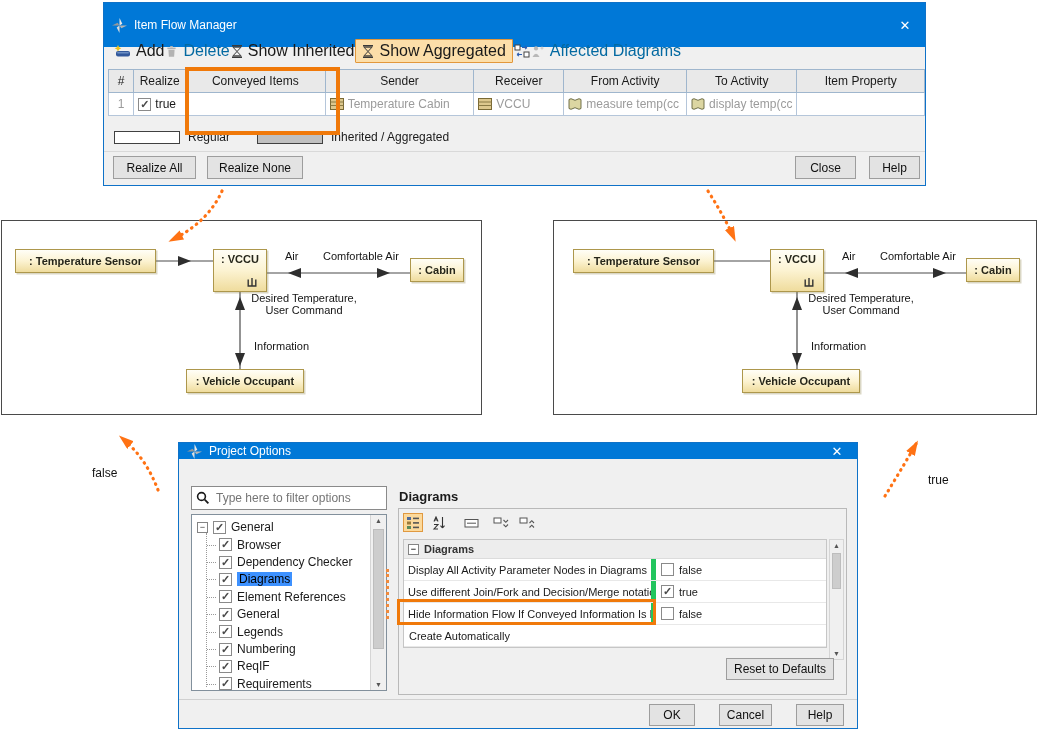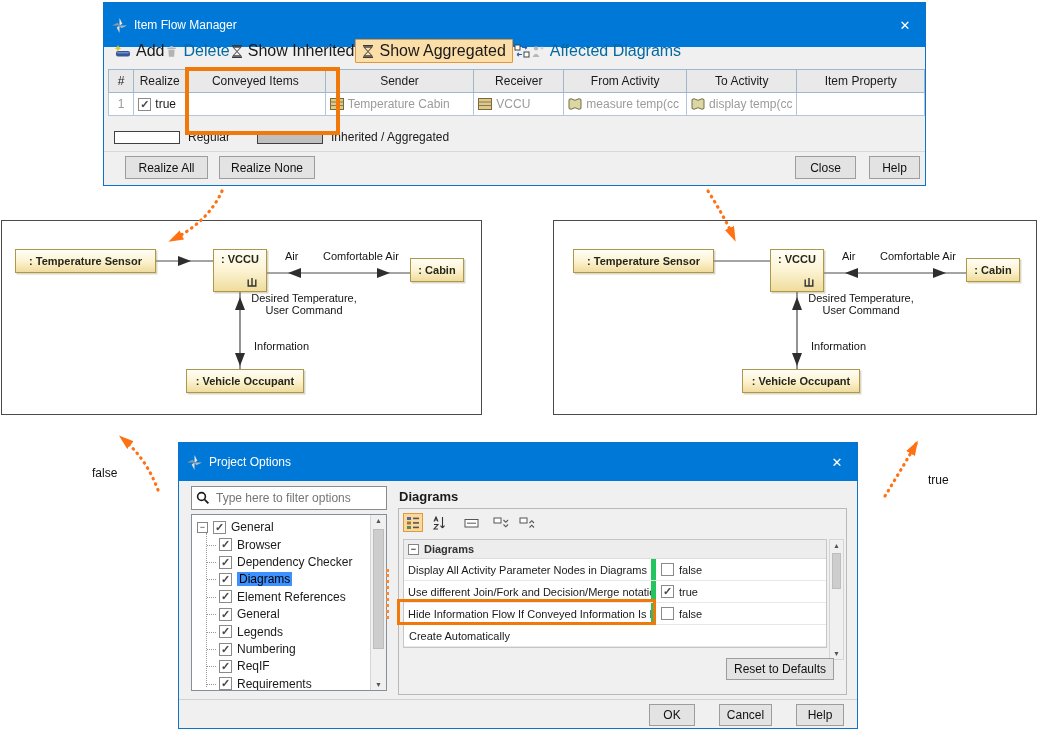--- a/index.html
+++ b/index.html
@@ -32,21 +32,21 @@
   table.ifm{position:absolute;left:4px;top:66px;border-collapse:collapse;background:#fff;
             font-size:12px;table-layout:fixed;}
   table.ifm th{background:#e9e9e9;border:1px solid #9fb6cd;font-weight:normal;height:22px;
                padding:0 2px;overflow:hidden;white-space:nowrap;}
   table.ifm td{border:1px solid #b5c6da;height:22px;padding:0 4px;overflow:hidden;white-space:nowrap;}
   .cellflex{display:flex;align-items:center;gap:4px;}
   .orange-box{position:absolute;border:4px solid #f0790a;pointer-events:none;z-index:5;}
   .legend{position:absolute;left:10px;top:127px;display:flex;align-items:center;gap:8px;font-size:12px;}
   .swatch{width:66px;height:13px;border:1px solid #404040;box-sizing:border-box;}
   .sep{position:absolute;left:0;right:0;border-top:1px solid #d9d9d9;}
-  .ifm-btns-left{position:absolute;left:21px;top:153px;display:flex;gap:11px;}
+  .ifm-btns-left{position:absolute;left:9px;top:153px;display:flex;gap:11px;}
   .ifm-btns-right{position:absolute;right:4px;top:153px;display:flex;gap:13px;margin-right:1px;}
   
   .dframe{position:absolute;background:#fff;border:1px solid #4a4a4a;box-sizing:border-box;}
   .blk{position:absolute;background:linear-gradient(180deg,#fffef7 0%,#fcf3d2 50%,#efdc9d 100%);
        border:1px solid #ad974c;box-shadow:1.5px 1.5px 0 rgba(150,140,90,.35);
        display:flex;align-items:center;justify-content:center;font-weight:bold;font-size:11px;
        color:#26261a;box-sizing:border-box;white-space:nowrap;}
   .flabel{position:absolute;font-size:11px;color:#141414;white-space:nowrap;}
   .dsvg{position:absolute;left:0;top:0;}
   .rake{position:absolute;right:8px;bottom:4px;}
@@ -351,21 +351,21 @@
   <svg class="oarrow" style="left:100px;top:424px;" width="72" height="72">
     <path d="M58,66 Q46,34 22,14" fill="none" stroke="#ff7214" stroke-width="3.2" stroke-dasharray="0.6 5.4" stroke-linecap="round" marker-end="url(#oarr)"></path>
   </svg>
   <svg class="oarrow" style="left:880px;top:424px;" width="62" height="78">
     <path d="M5,72 Q21,46 36,20" fill="none" stroke="#ff7214" stroke-width="3.2" stroke-dasharray="0.6 5.4" stroke-linecap="round" marker-end="url(#oarr)"></path>
   </svg>
   <span class="annot" style="left:92px;top:466px;">false</span>
   <span class="annot" style="left:928px;top:473px;">true</span>
 
   <div class="dialog" id="po">
-    <div class="titlebar" style="height:38px">
+    <div class="titlebar" style="height:16px">
       <svg width="15" height="15" viewBox="0 0 16 16">
         <polygon points="8,0 11,6 8,8" fill="#e9e9e9"></polygon>
           <polygon points="16,8 10,11 8,8" fill="#b5b5b5"></polygon>
         <polygon points="8,16 5,10 8,8" fill="#dddddd"></polygon>
           <polygon points="0,8 6,5 8,8" fill="#979797"></polygon>
       </svg>
       <span class="ttl">Project Options</span>
       <span class="close" style="height:26px">✕</span>
     </div>
 

